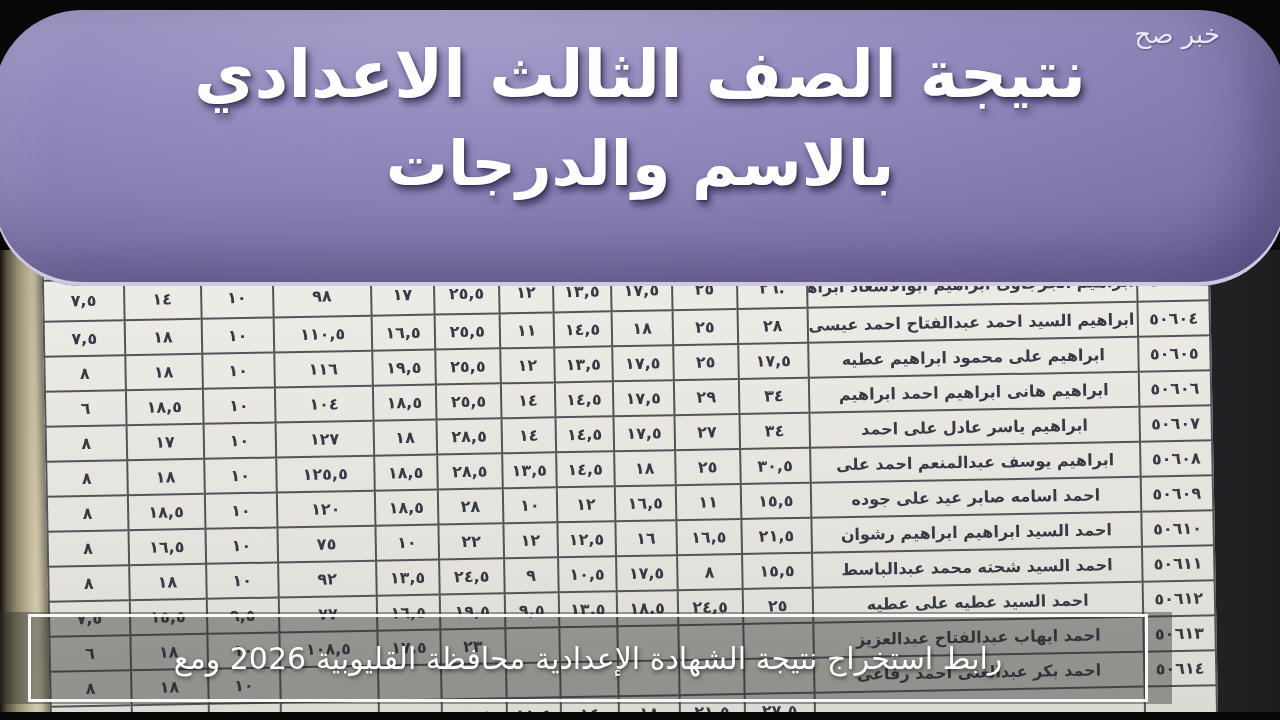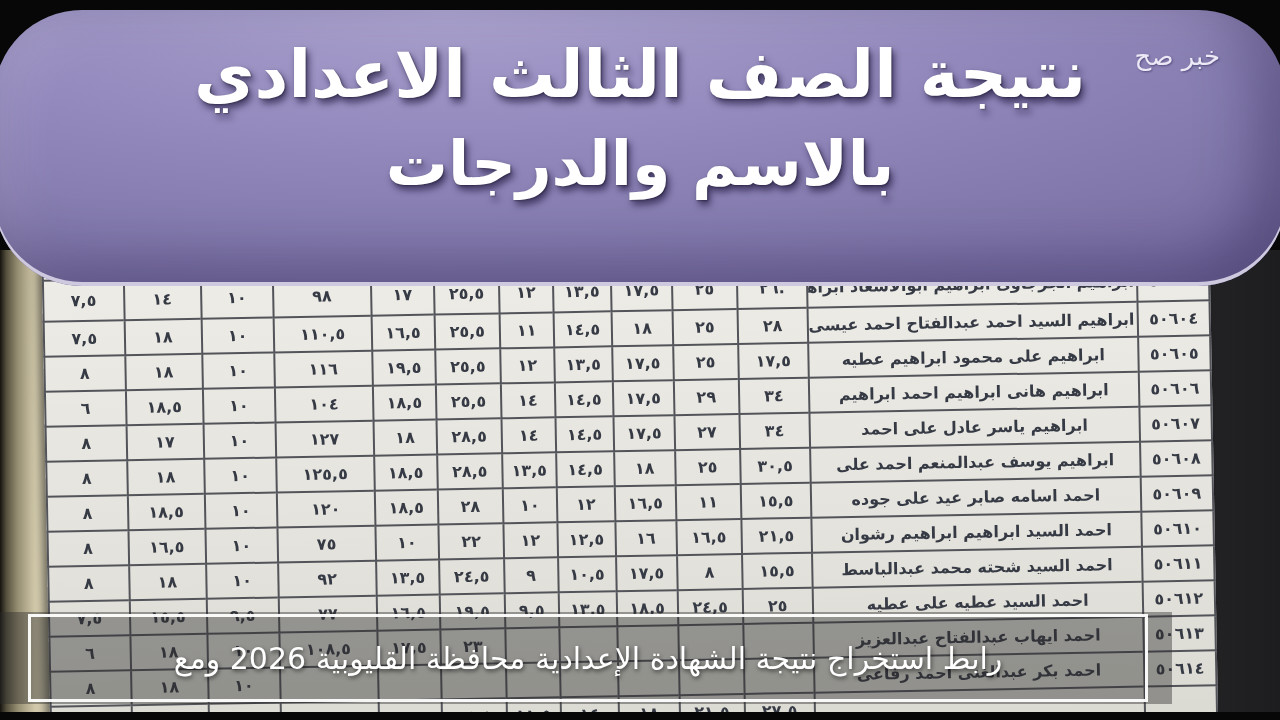--- a/index.html
+++ b/index.html
@@ -27,21 +27,21 @@
   
   .banner{position:absolute;left:-6px;top:10px;width:1292px;height:276px;border-radius:88px;
          background:radial-gradient(140% 165% at 35% 0%,
             #a89fcd 0%,#9187bb 32%,#8177aa 55%,#6f6499 78%,#5e5487 100%);
          box-shadow:inset 0 -4px 0 #cfc9e0, inset -28px -20px 60px rgba(35,25,70,.38),
                     inset 20px 14px 50px rgba(255,255,255,.12);}
   .banner-title1,.banner-title2{text-align:center;color:#fff;font-weight:bold;direction:rtl;
          line-height:1.3;text-shadow:3px 5px 7px rgba(18,10,45,.62),1px 1px 2px rgba(0,0,0,.4);}
   .banner-title1{padding-top:22px;font-size:66px;}
   .banner-title2{padding-top:6px;font-size:62px;}
-  .watermark{position:absolute;top:31px;right:66px;font-size:26px;color:#ece8f5;direction:rtl;
+  .watermark{position:absolute;top:9px;right:66px;font-size:26px;color:#ece8f5;direction:rtl;
          text-shadow:1px 1px 2px rgba(40,30,80,.5);}
 
   
   .caption-band{position:absolute;left:0;top:612px;width:1172px;height:92px;
          background:rgba(42,42,44,.42);}
   .caption-frame{position:absolute;left:28px;right:24px;top:2px;bottom:2px;
          border:3px solid rgba(255,255,255,.95);}
   .caption-text{position:absolute;left:0;right:0;top:0;bottom:0;display:flex;align-items:center;
          justify-content:center;font-size:30px;color:#ffffff;direction:rtl;
          text-shadow:1px 2px 4px rgba(0,0,0,.6);}

